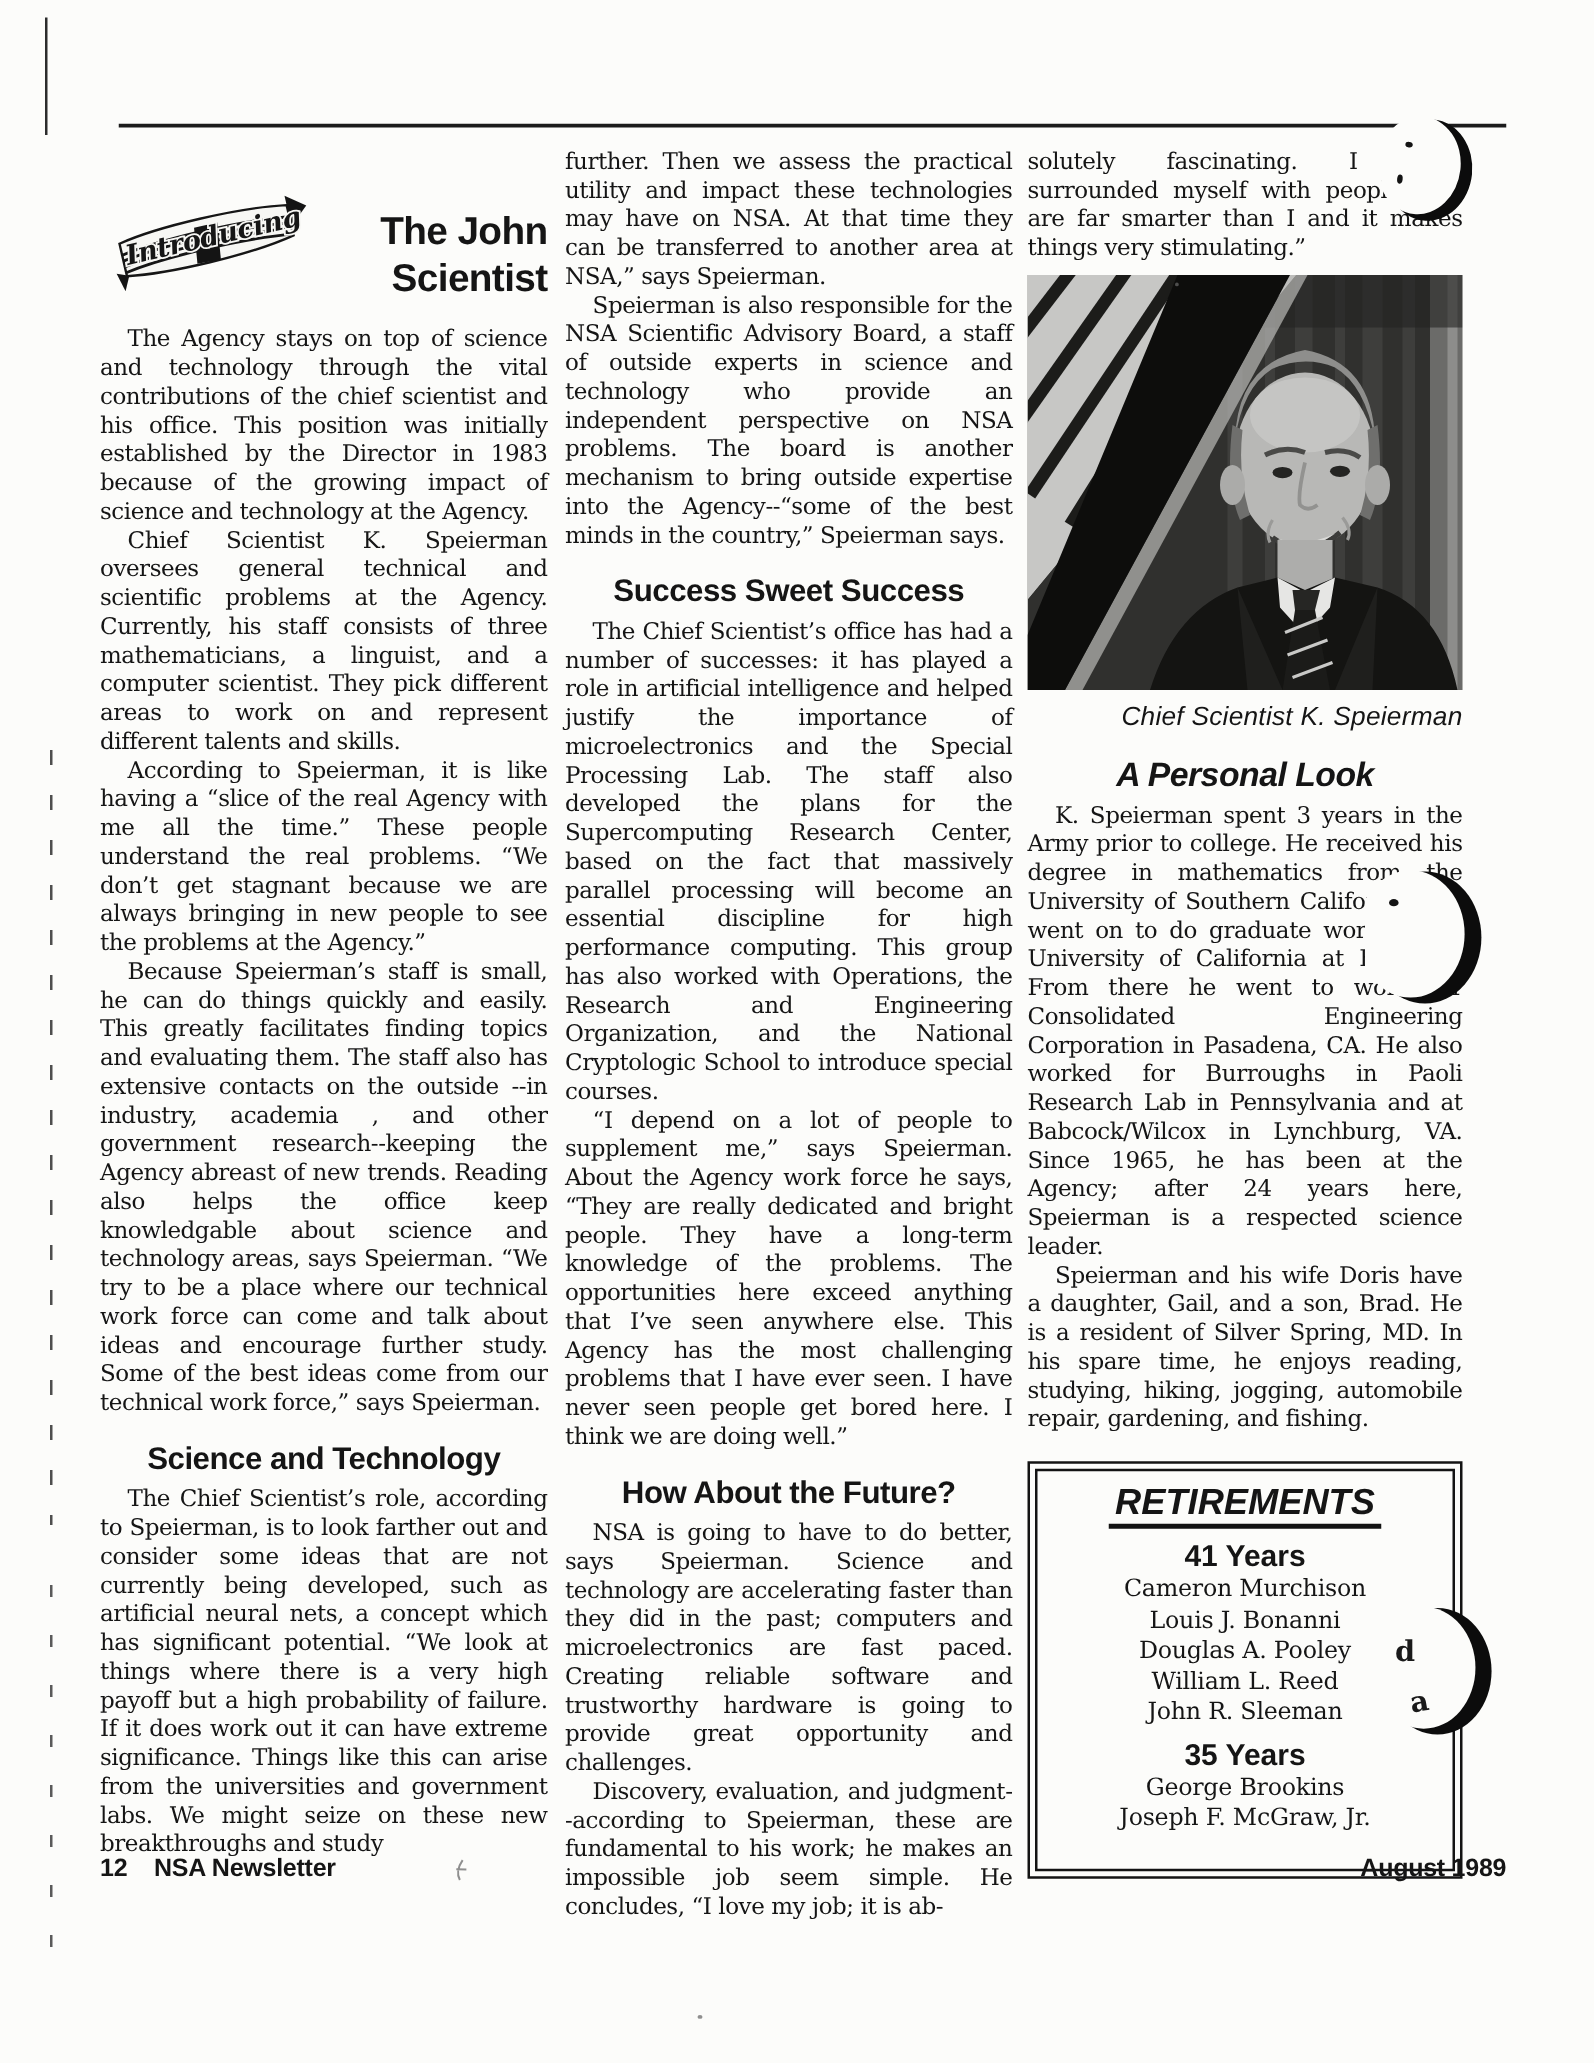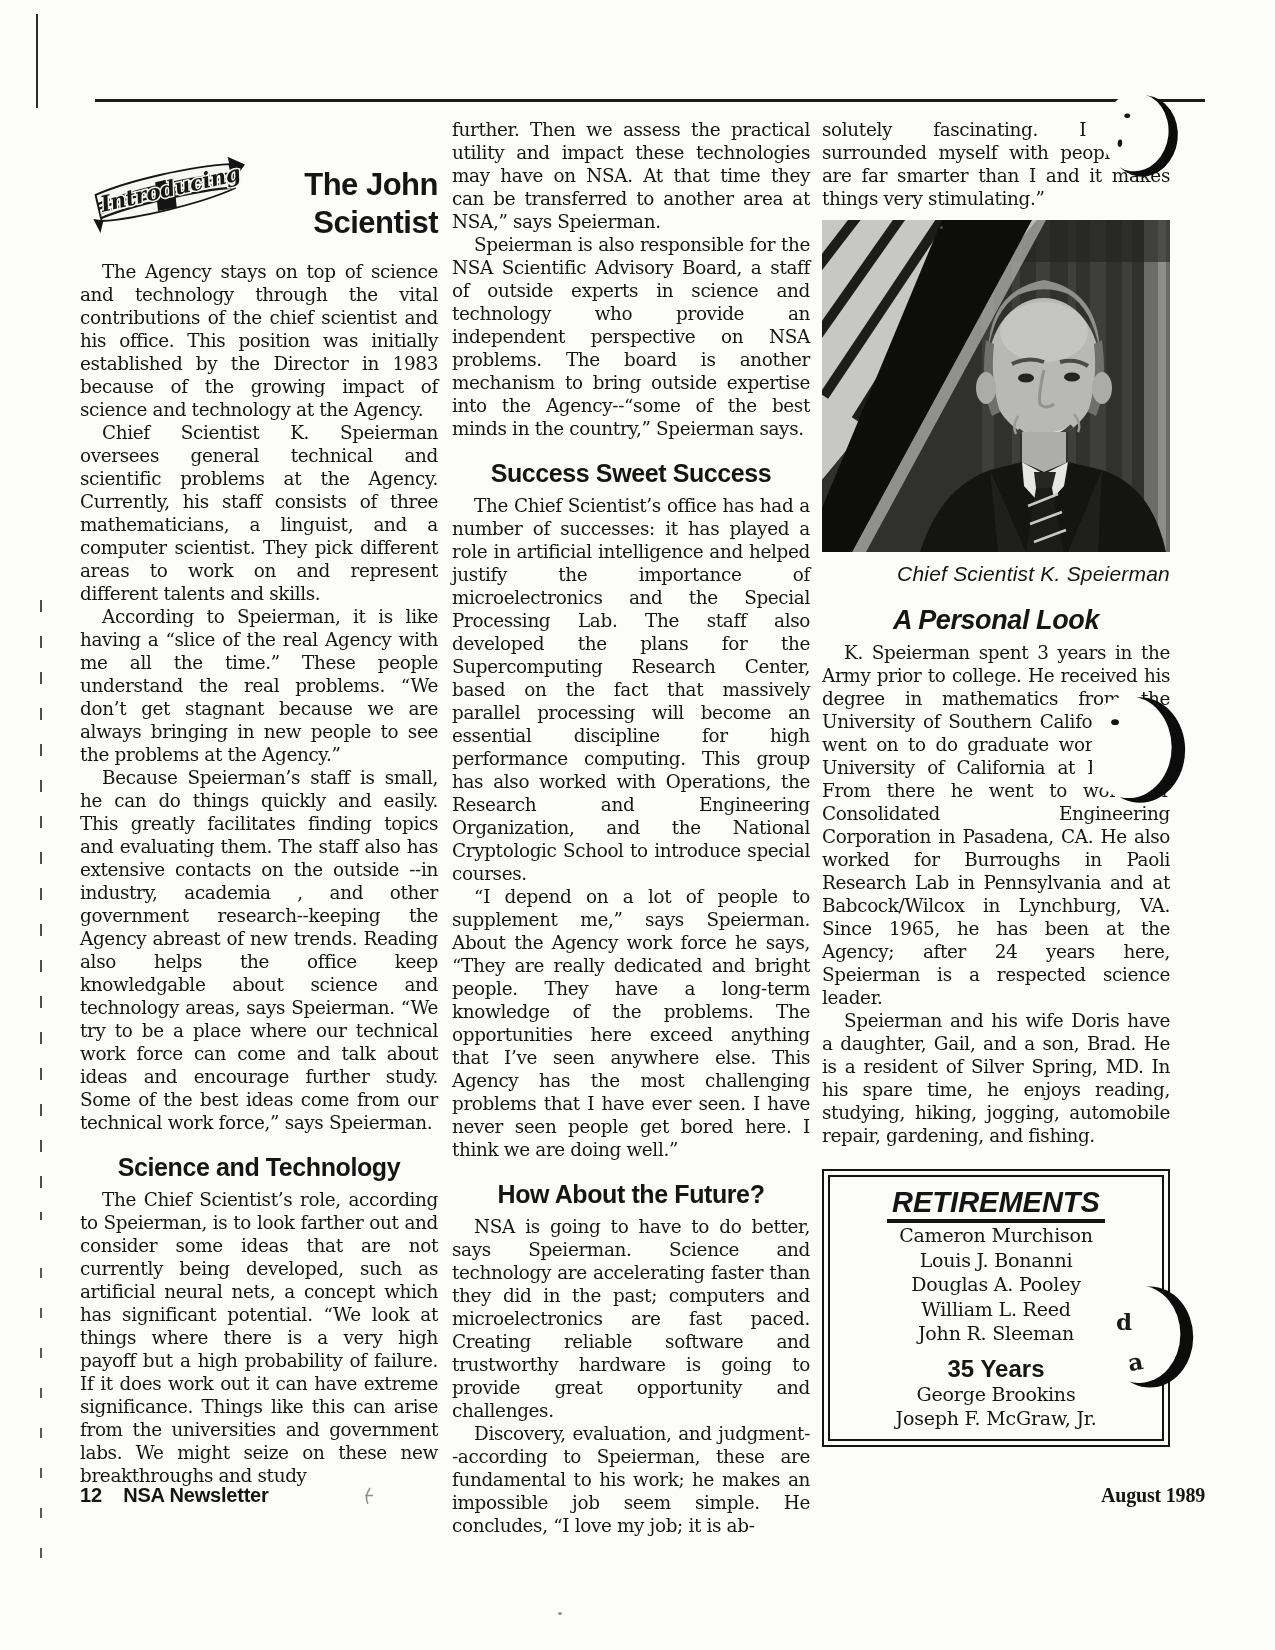--- a/index.html
+++ b/index.html
@@ -32,34 +32,34 @@
               font-size:31px;line-height:38px;letter-spacing:-0.5px;}
 
   
   figure.photo{margin:10px 0 0;}
   .photo svg{display:block;}
   .caption{font-family:"Liberation Sans",sans-serif;font-style:italic;font-size:21px;line-height:26px;
            margin:9px 0 0;letter-spacing:0.2px;text-align:right;text-indent:0;}
 
   
   .retire-box{margin-top:22px;border:2px solid #131313;background:#fcfcfa;}
-  .retire-inner{border:2px solid #131313;margin:4px;padding:9px 6px 8px;text-align:center;letter-spacing:0;}
+  .retire-inner{border:2px solid #131313;margin:4px;padding:9px 6px 28px;text-align:center;letter-spacing:0;}
   .retire-title{display:inline-block;font-family:"Liberation Sans",sans-serif;font-weight:bold;
                 font-style:italic;font-size:29px;line-height:32px;border-bottom:4px solid #131313;
                 padding:0 5px 1px;}
   .retire-years{font-family:"Liberation Sans",sans-serif;font-weight:bold;font-size:24px;line-height:27px;
                 margin-top:9px;}
   .retiree{font-size:19px;line-height:24.5px;letter-spacing:-0.2px;}
 
   
   .footer-left{position:absolute;left:80px;top:1484px;font-family:"Liberation Sans",sans-serif;
                font-size:20px;letter-spacing:-0.2px;}
   .footer-left .pnum{font-weight:600;margin-right:16px;}
   .footer-left .ntitle{font-weight:bold;}
-  .footer-right{position:absolute;right:70px;top:1484px;font-family:Liberation Serif, serif;
+  .footer-right{position:absolute;right:70px;top:1484px;font-family:Liberation Sans, sans-serif;
                 font-size:20px;font-weight:600;letter-spacing:-0.2px;}
 
   
   .edge-line-1{position:absolute;left:36px;top:14px;width:2px;height:94px;background:#2c2c2c;}
   .edge-line-2{position:absolute;left:40px;top:600px;width:2px;height:620px;
       background:repeating-linear-gradient(180deg,#4e4e4e 0 12px,transparent 12px 36px);}
   .edge-line-3{position:absolute;left:40px;top:1268px;width:2px;height:300px;
       background:repeating-linear-gradient(180deg,#5a5a5a 0 10px,transparent 10px 40px);}
   .crescent{position:absolute;z-index:6;}
   .bleed-frag{position:absolute;z-index:7;font-weight:bold;font-size:23px;color:#1a1a1a;}
@@ -186,20 +186,21 @@
       <figcaption class="caption">Chief Scientist K. Speierman</figcaption>
     </figure>
 
     <h2 class="personal">A Personal Look</h2>
     <p>K. Speierman spent 3 years in the Army prior to college. He received his degree in mathematics from the University of Southern California and went on to do graduate work at the University of California at Berkeley. From there he went to work for Consolidated Engineering Corporation in Pasadena, CA. He also worked for Burroughs in Paoli Research Lab in Pennsylvania and at Babcock/Wilcox in Lynchburg, VA. Since 1965, he has been at the Agency; after 24 years here, Speierman is a respected science leader.</p>
     <p>Speierman and his wife Doris have a daughter, Gail, and a son, Brad. He is a resident of Silver Spring, MD. In his spare time, he enjoys reading, studying, hiking, jogging, automobile repair, gardening, and fishing.</p>
 
     <div class="retire-box">
       <div class="retire-inner">
         <span class="retire-title">RETIREMENTS</span>
+        <div class="retire-years">41 Years</div>
         <div class="retiree">Cameron Murchison</div>
         <div class="retiree">Louis J. Bonanni</div>
         <div class="retiree">Douglas A. Pooley</div>
         <div class="retiree">William L. Reed</div>
         <div class="retiree">John R. Sleeman</div>
         <div class="retire-years">35 Years</div>
         <div class="retiree">George Brookins</div>
         <div class="retiree">Joseph F. McGraw, Jr.</div>
       </div>
     </div>

